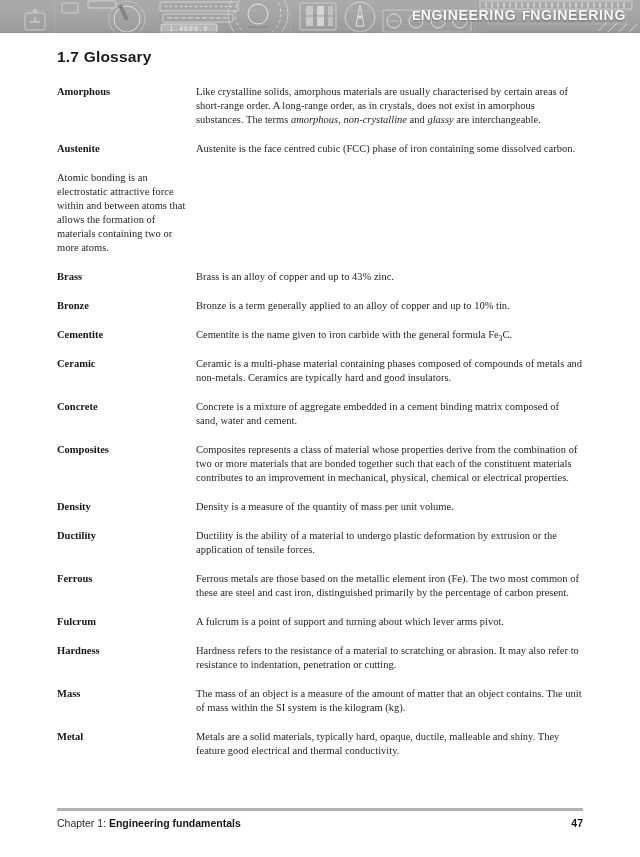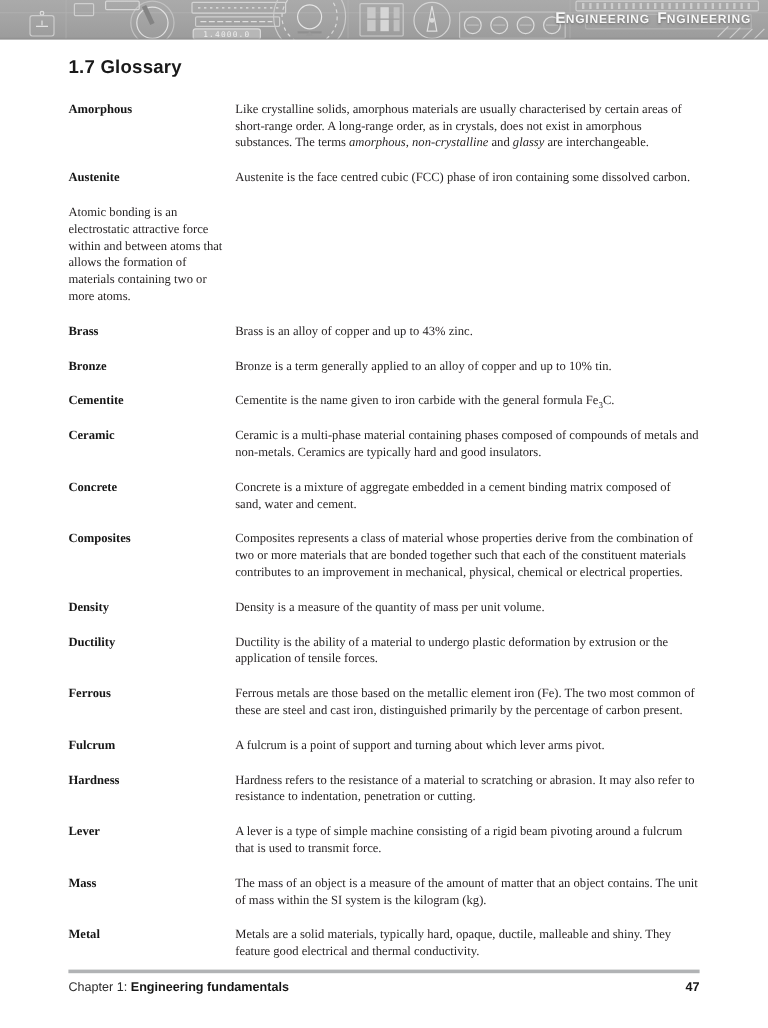--- a/index.html
+++ b/index.html
@@ -29,21 +29,21 @@
     position:absolute;
     top:8px;right:14px;
     font-family:"Liberation Sans", sans-serif;
     font-weight:bold;
     color:#f8f8f8;
     text-shadow:0 1px 2px rgba(96,96,96,.85);
     white-space:nowrap;
     line-height:14px;
   }
   .brand-big{font-size:13px;}
-  .brand-small{font-size:10px;letter-spacing:.7px;}
+  .brand-small{font-size:14px;letter-spacing:.7px;}
   .brand-gap{margin-left:6px;}
 
   
   .content{
     margin:0 57px;
     width:526px;
   }
   .page-title{
     font-family:"Liberation Sans", sans-serif;
     font-weight:bold;
@@ -253,24 +253,20 @@
   <div class="g-row">
     <div class="g-term">Fulcrum</div>
     <div class="g-def"><span>A fulcrum is a point of support and turning about which lever arms pivot.</span></div>
   </div>
 
   <div class="g-row">
     <div class="g-term">Hardness</div>
     <div class="g-def"><span>Hardness refers to the resistance of a material to scratching or abrasion. It may also refer to resistance to indentation, penetration or cutting.</span></div>
   </div>
 
-  <div class="g-row">
-    <div class="g-term">Lever</div>
-    <div class="g-def"><span>A lever is a type of simple machine consisting of a rigid beam pivoting around a fulcrum that is used to transmit force.</span></div>
-  </div>
 
   <div class="g-row">
     <div class="g-term">Mass</div>
     <div class="g-def"><span>The mass of an object is a measure of the amount of matter that an object contains. The unit of mass within the SI system is the kilogram (kg).</span></div>
   </div>
 
   <div class="g-row">
     <div class="g-term">Metal</div>
     <div class="g-def"><span>Metals are a solid materials, typically hard, opaque, ductile, malleable and shiny. They feature good electrical and thermal conductivity.</span></div>
   </div>

